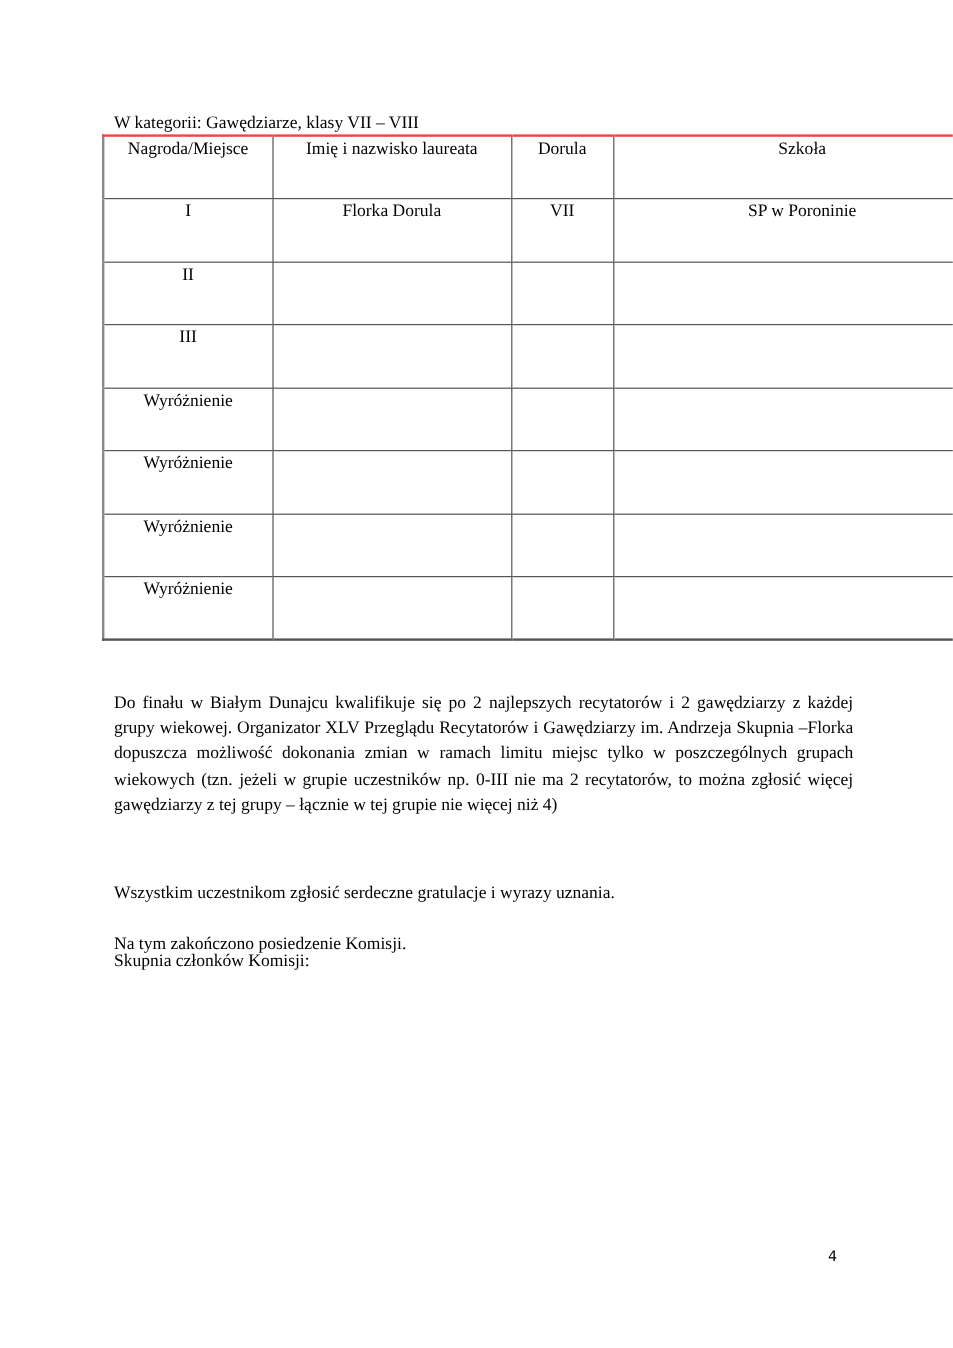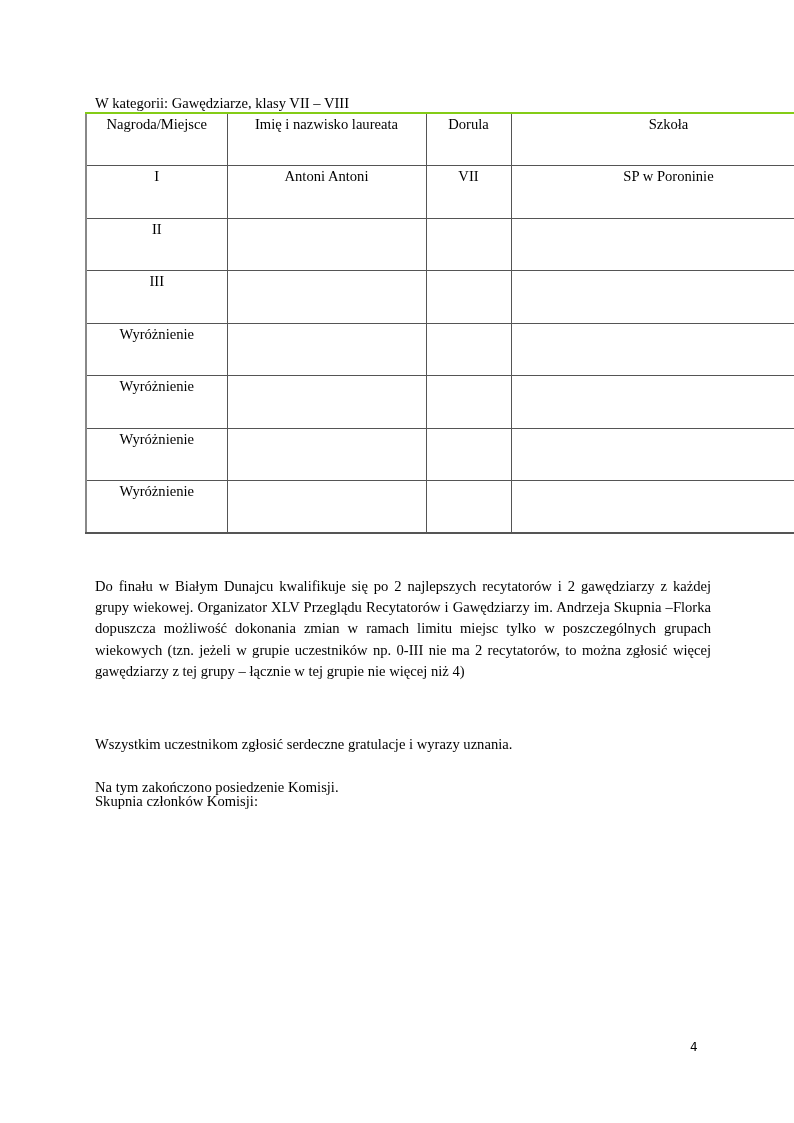--- a/index.html
+++ b/index.html
@@ -12,21 +12,21 @@
     table.results {
       position: absolute; left: 85px; top: 112px;
       border-collapse: collapse; table-layout: fixed;
       width: 740px;
     }
     table.results td {
       border: 1px solid #555; vertical-align: top; text-align: center;
       height: 52.5px; padding: 2px 4px 0 4px; line-height: 17px;
       box-sizing: border-box;
     }
-    table.results tr:first-child td { border-top: 2px solid #84cc16; }
+    table.results tr:first-child td { border-top: 2px solid #ef4444; }
     table.results tr:last-child td { border-bottom: 2px solid #555; }
     table.results td:first-child { border-left: 2px solid #888; }
     col.c1 { width: 141px; } col.c2 { width: 199px; } col.c3 { width: 85px; } col.c4 { width: 315px; }
     .para {
       position: absolute; left: 95px; width: 616px; text-align: justify;
       line-height: 21.2px;
     }
     .p-final { top: 576px; }
     .line { position: absolute; left: 95px; line-height: 20px; }
     .page-num {
@@ -49,21 +49,21 @@
     </colgroup>
   <tbody>
     <tr>
       <td>Nagroda/Miejsce</td>
       <td>Imię i nazwisko laureata</td>
       <td>Dorula</td>
       <td>Szkoła</td>
     </tr>
     <tr>
       <td>I</td>
-      <td>Antoni Antoni</td>
+      <td>Florka Dorula</td>
       <td>VII</td>
       <td>SP w Poroninie</td>
     </tr>
     <tr>
       <td>II</td>
       <td></td>
       <td></td>
       <td></td>
     </tr>
     <tr>

